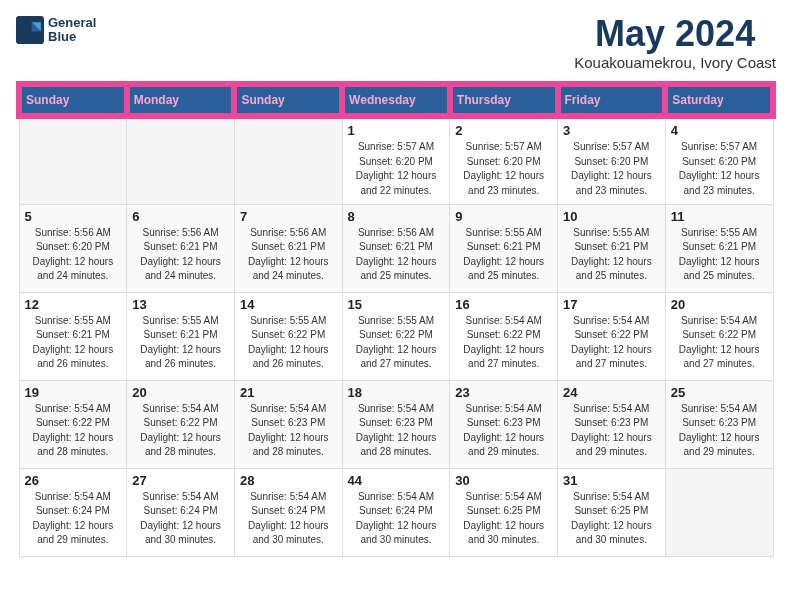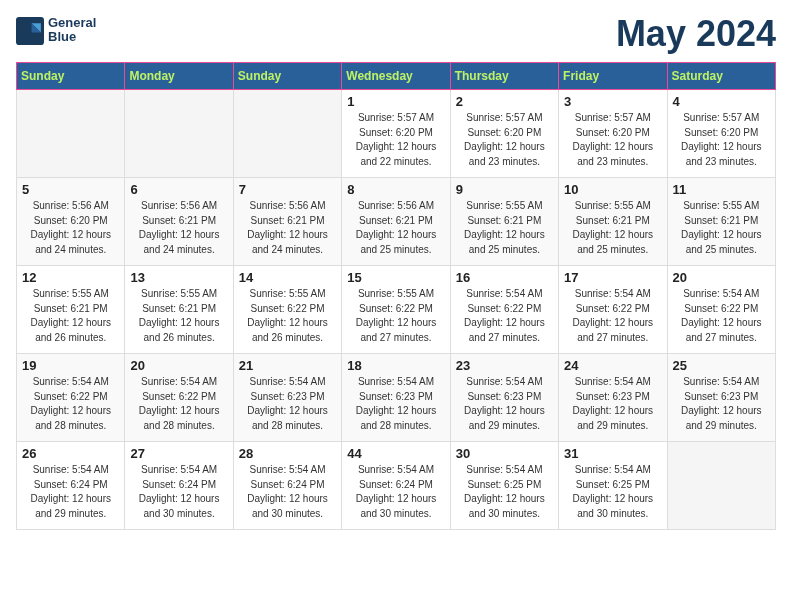--- a/index.html
+++ b/index.html
@@ -11,21 +11,21 @@
       padding: 16px;
     }
     .header {
       display: flex;
       justify-content: space-between;
       align-items: flex-start;
       margin-bottom: 10px;
     }
     .logo {
       display: flex;
-      align-items: flex-end;
+      align-items: flex-start;
       gap: 4px;
     }
     .logo-text {
       display: flex;
       flex-direction: column;
       font-size: 13px;
       font-weight: bold;
       color: #1a3a5c;
       line-height: 1.1;
     }
@@ -47,26 +47,26 @@
       color: #333;
       margin-top: 2px;
     }
     table {
       width: 100%;
       border-collapse: collapse;
       table-layout: fixed;
     }
     thead tr th {
       background-color: #2a6099;
-      color: #bef264;
+      color: #f9a8d4;
       font-size: 12px;
       font-weight: bold;
       padding: 6px 4px;
       text-align: left;
-      border: 1px solid #ec4899;
+      border: 6px solid #ec4899;
     }
     tbody tr td {
       border: 1px solid #ddd;
       vertical-align: top;
       padding: 4px 5px;
       font-size: 10px;
       color: #333;
       height: 88px;
       background: #fff;
     }
@@ -100,20 +100,21 @@
       <polygon points="20,8 32,8 32,20" fill="#4a9fd4"></polygon>
       <polygon points="20,8 32,20 20,20" fill="#2a6099"></polygon>
     </svg>
     <div class="logo-text">
       <span>General</span>
       <span>Blue</span>
     </div>
   </div>
   <div class="title-block">
     <div class="month-title">May 2024</div>
+    <div class="subtitle">Kouakouamekrou, Ivory Coast</div>
   </div>
 </div>
 
 <table>
   <thead>
     <tr id="weekday-header">
         <th>Sunday</th>
         <th>Monday</th>
         <th>Sunday</th>
         <th>Wednesday</th>

